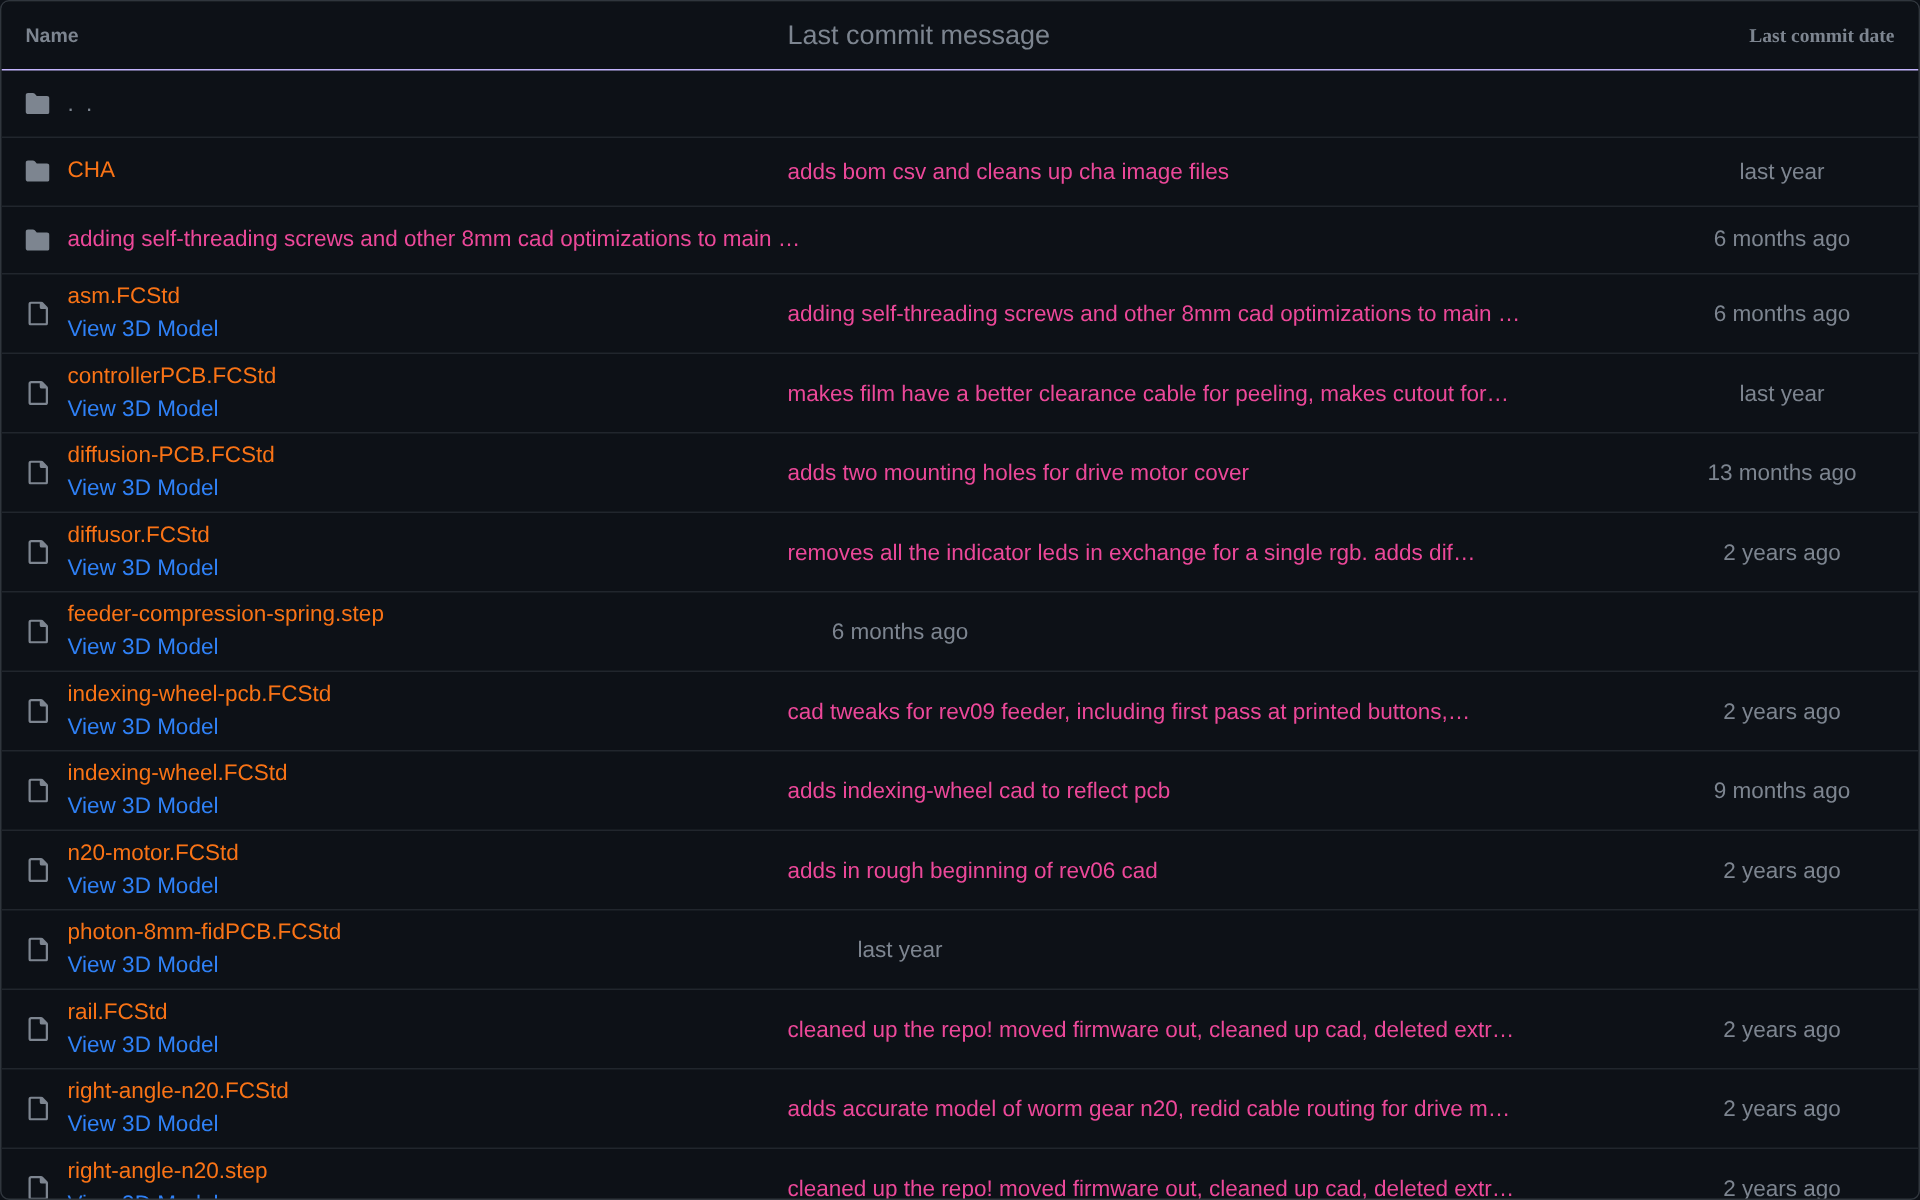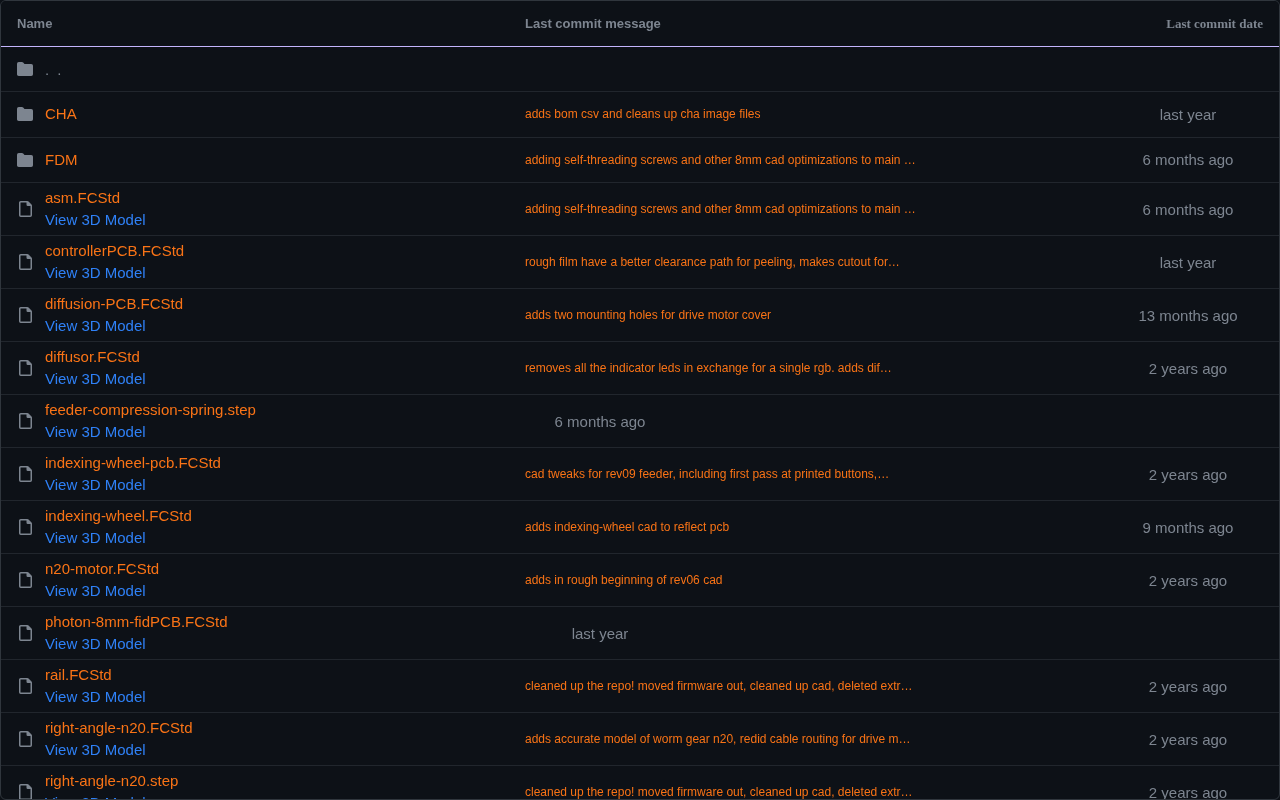--- a/index.html
+++ b/index.html
@@ -21,21 +21,21 @@
   }
   .header-row {
     display: flex;
     align-items: center;
     padding: 12px 16px;
     border-bottom: 1px solid #c4b5fd;
     background: #0d1117;
     height: 46px;
   }
   .col-name { flex: 0 0 508px; font-weight: 600; color: #7d8590; font-size: 13px; }
-  .col-msg  { flex: 1 1 auto; font-weight: 700; color: #7d8590; font-size: 13px; }
+  .col-msg  { flex: 1 1 auto; font-weight: 400; color: #7d8590; font-size: 18px; }
   .col-date { flex: 0 0 150px; text-align: right; font-weight: 600; color: #7d8590; font-size: 13px; font-family: Liberation Serif, serif; }
 
   .row {
     display: flex;
     align-items: center;
     padding: 0 16px;
     border-bottom: 1px solid #21262d;
     min-height: 45.5px;
   }
 
@@ -63,22 +63,22 @@
     text-overflow: ellipsis;
   }
   .sub-link {
     color: #2f81f7;
     font-size: 15px;
     line-height: 22px;
     text-decoration: none;
   }
   .msg-wrap {
     flex: 1 1 auto;
-    color: #f97316;
-    font-size: 12px;
+    color: #ec4899;
+    font-size: 15px;
     white-space: nowrap;
     overflow: hidden;
     text-overflow: ellipsis;
     padding-right: 16px;
   }
   .date-wrap {
     flex: 0 0 150px;
     text-align: center;
     color: #7d8590;
     font-size: 15px;
@@ -125,23 +125,20 @@
         </div>
         <div class="msg-wrap">adds bom csv and cleans up cha image files</div>
         <div class="date-wrap">last year</div>
       </div>
       <div class="row">
         <div class="icon-wrap">
           <svg width="16" height="16" viewBox="0 0 16 16">
             <path d="M1.75 1A1.75 1.75 0 0 0 0 2.75v10.5C0 14.22.78 15 1.75 15h12.5A1.75 1.75 0 0 0 16 13.25v-8.5A1.75 1.75 0 0 0 14.25 3H7.5L6.2 1.55A1.75 1.75 0 0 0 4.9 1H1.75z"></path>
           </svg>
         </div>
-        <div class="name-wrap">
-          <a class="name-link" href="#">FDM</a>
-        </div>
         <div class="msg-wrap">adding self-threading screws and other 8mm cad optimizations to main …</div>
         <div class="date-wrap">6 months ago</div>
       </div>
       <div class="row">
         <div class="icon-wrap">
           <svg width="16" height="16" viewBox="0 0 16 16">
             <path d="M2 1.75C2 .78 2.78 0 3.75 0h6.59c.46 0 .9.18 1.23.51l2.92 2.92c.33.33.51.77.51 1.23v9.59A1.75 1.75 0 0 1 13.25 16H3.75A1.75 1.75 0 0 1 2 14.25V1.75zM3.75 1.5a.25.25 0 0 0-.25.25v12.5c0 .14.11.25.25.25h9.5a.25.25 0 0 0 .25-.25V5h-2.75A1.25 1.25 0 0 1 9.5 3.75V1.5H3.75z"></path>
           </svg>
         </div>
         <div class="name-wrap">
@@ -154,21 +151,21 @@
       <div class="row">
         <div class="icon-wrap">
           <svg width="16" height="16" viewBox="0 0 16 16">
             <path d="M2 1.75C2 .78 2.78 0 3.75 0h6.59c.46 0 .9.18 1.23.51l2.92 2.92c.33.33.51.77.51 1.23v9.59A1.75 1.75 0 0 1 13.25 16H3.75A1.75 1.75 0 0 1 2 14.25V1.75zM3.75 1.5a.25.25 0 0 0-.25.25v12.5c0 .14.11.25.25.25h9.5a.25.25 0 0 0 .25-.25V5h-2.75A1.25 1.25 0 0 1 9.5 3.75V1.5H3.75z"></path>
           </svg>
         </div>
         <div class="name-wrap">
           <a class="name-link" href="#">controllerPCB.FCStd</a>
           <a class="sub-link" href="#">View 3D Model</a>
         </div>
-        <div class="msg-wrap">rough film have a better clearance path for peeling, makes cutout for…</div>
+        <div class="msg-wrap">makes film have a better clearance cable for peeling, makes cutout for…</div>
         <div class="date-wrap">last year</div>
       </div>
       <div class="row">
         <div class="icon-wrap">
           <svg width="16" height="16" viewBox="0 0 16 16">
             <path d="M2 1.75C2 .78 2.78 0 3.75 0h6.59c.46 0 .9.18 1.23.51l2.92 2.92c.33.33.51.77.51 1.23v9.59A1.75 1.75 0 0 1 13.25 16H3.75A1.75 1.75 0 0 1 2 14.25V1.75zM3.75 1.5a.25.25 0 0 0-.25.25v12.5c0 .14.11.25.25.25h9.5a.25.25 0 0 0 .25-.25V5h-2.75A1.25 1.25 0 0 1 9.5 3.75V1.5H3.75z"></path>
           </svg>
         </div>
         <div class="name-wrap">
           <a class="name-link" href="#">diffusion-PCB.FCStd</a>

